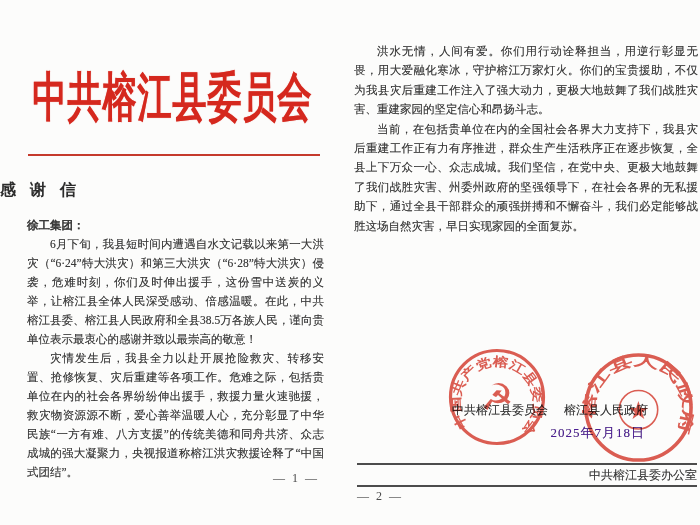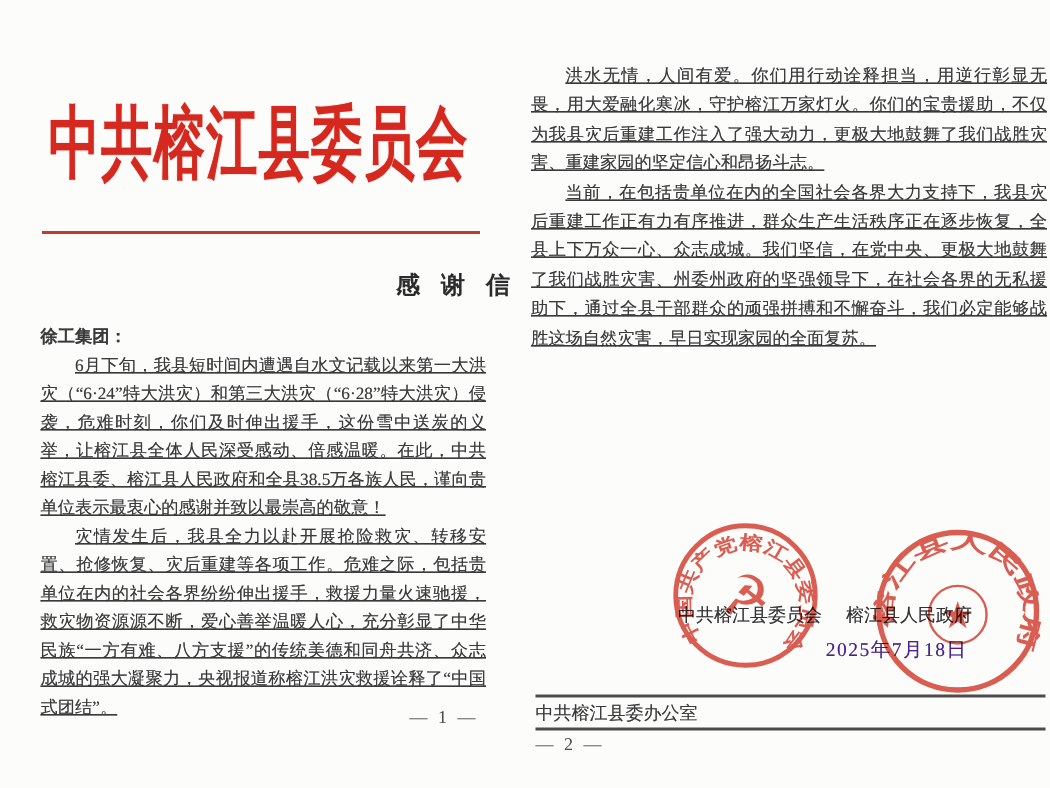--- a/index.html
+++ b/index.html
@@ -22,31 +22,31 @@
     font-size:34px; line-height:36px; letter-spacing:1px;
     transform:scaleY(1.55); transform-origin:50% 50%;
     text-shadow:0 0 0.6px rgba(213,40,30,0.7);
   }
   .red-rule {
     position:absolute; top:154px; left:28px; width:292px; height:2px;
     background:#c53a2c;
   }
   .doc-title {
     position:absolute; top:180px; left:0; right:0;
-    text-align:right; font-size:16px; font-weight:bold;
+    text-align:left; font-size:16px; font-weight:bold;
     letter-spacing:5px; color:#2b2b2b;
   }
   #page1-text {
     position:absolute; top:216px; left:27px; width:297px;
     font-size:11.5px; line-height:19px; color:#3a3a3a;
     text-align:justify; text-justify:inter-ideograph;
     text-shadow:0 0 0.4px rgba(58,58,58,0.55);
   }
   .salutation { margin:0 0 0 0;font-weight:bold; }
-  #page1-text p, #page2-text p { margin:0; text-indent:2em;text-decoration:underline; }
+  #page1-text p, #page2-text p { margin:0; text-indent:2em; }
   .pagenum-1 {
     position:absolute; right:26px; top:471px;
     font-size:12px; color:#4a4a4a; letter-spacing:2px;
   }
 
   
   #page2-text {
     position:absolute; top:42px; left:9px; width:344px;
     font-size:11.5px; line-height:19.4px; color:#3a3a3a;
     text-align:justify; text-justify:inter-ideograph;
@@ -71,21 +71,20 @@
   #gov-seal   { left:237px; top:351px; width:113px; height:113px; }
 
   .footer-rule { position:absolute; left:12px; width:340px; height:1.5px; background:#4c4c4c; }
   #footer-rule-top { top:463px; }
   #footer-rule-bottom { top:485px; }
   .footer-row {
     position:absolute; top:467px; left:12px; width:340px;
     display:flex; justify-content:flex-end;
     font-size:12px; color:#3a3a3a;
     text-shadow:0 0 0.4px rgba(58,58,58,0.5);
-    flex-direction:column;
   }
   .pagenum-2 {
     position:absolute; left:12px; top:489px;
     font-size:12px; color:#4a4a4a; letter-spacing:2px;
   }
 
   .seal svg text { fill:#d9473b; }
   .seal svg circle { stroke:#d9473b; }
 </style>
 </head>

